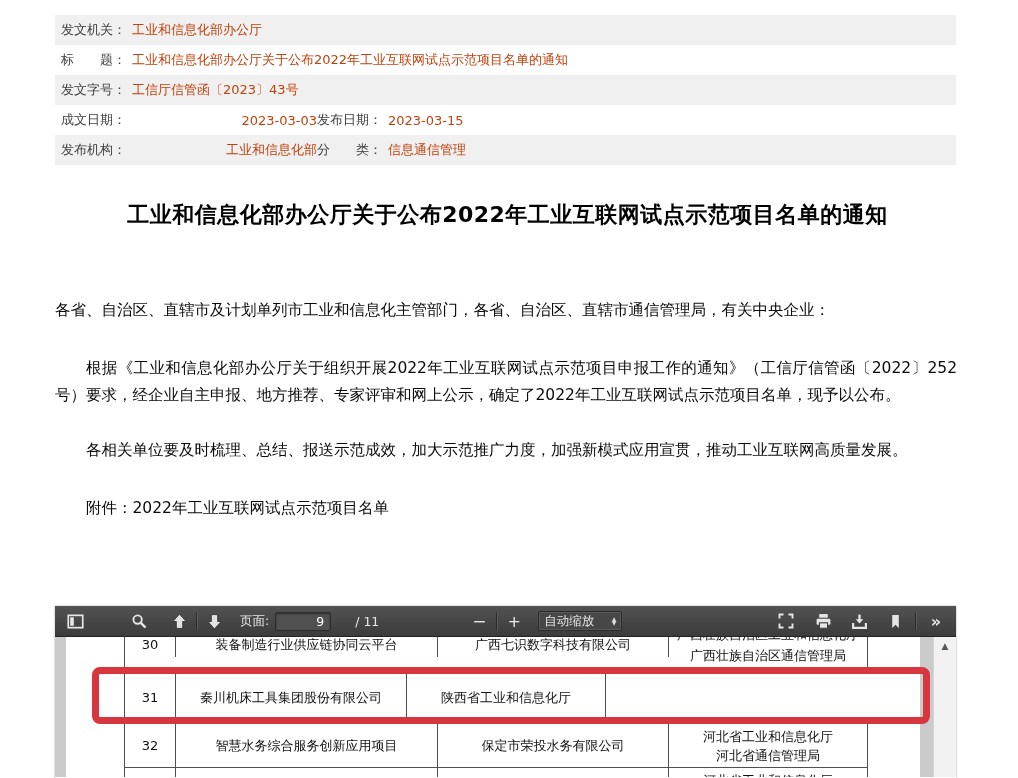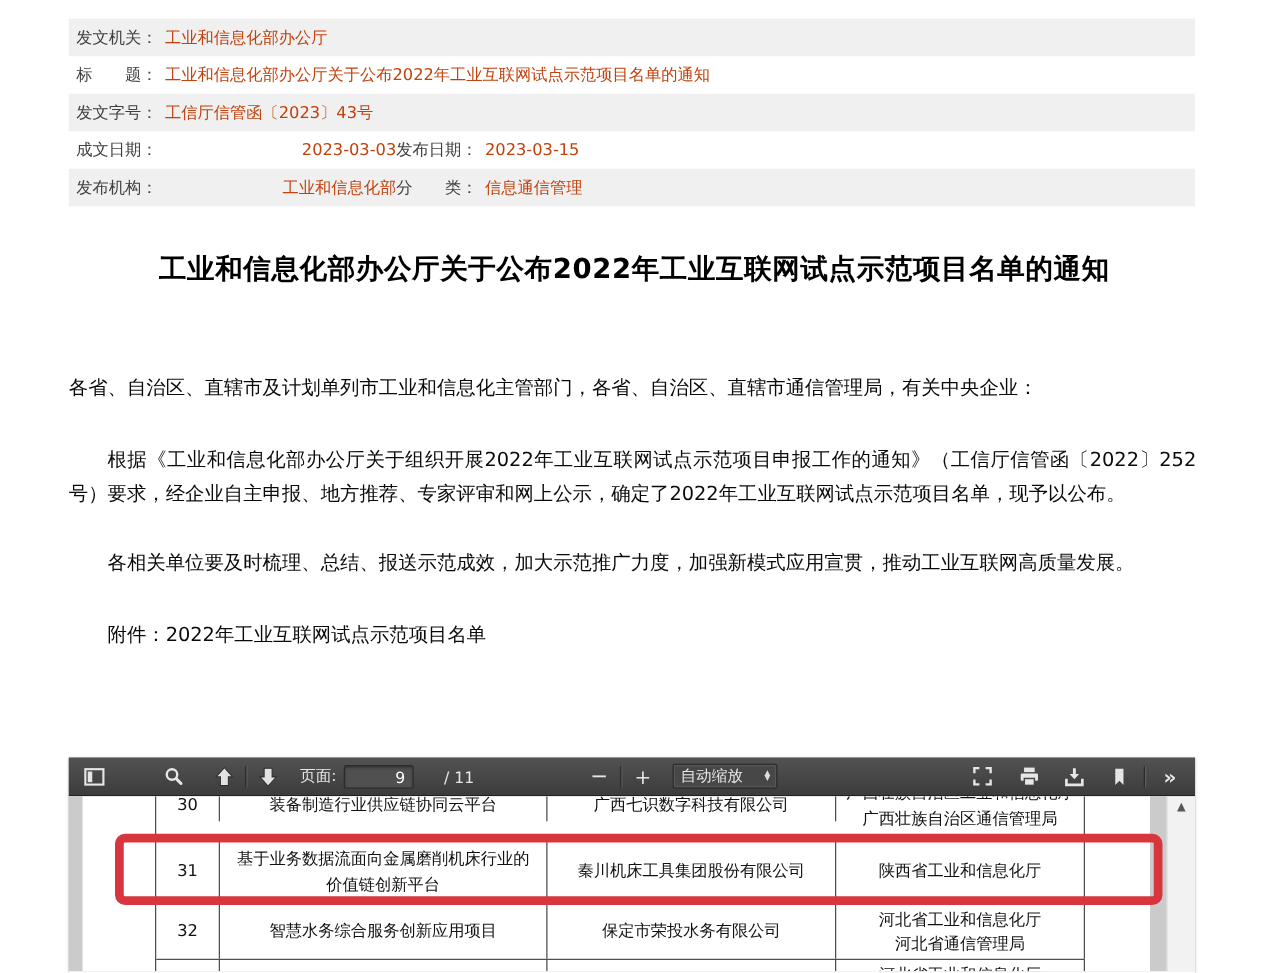--- a/index.html
+++ b/index.html
@@ -230,21 +230,20 @@
           <div class="cell c-proj">装备制造行业供应链协同云平台</div>
           <div class="cell c-comp">广西七识数字科技有限公司</div>
           <div class="cell c-dept">
             <span>广西壮族自治区工业和信息化厅</span>
             <span>广西壮族自治区通信管理局</span>
           </div>
         </div>
 
         <div class="pdf-row r1">
           <div class="cell c-num">31</div>
-          <div class="cell c-proj">基于业务数据流面向金属磨削机床行业的价值链创新平台</div>
           <div class="cell c-comp">秦川机床工具集团股份有限公司</div>
           <div class="cell c-dept">
             <span>陕西省工业和信息化厅</span>
           </div>
         </div>
 
         <div class="pdf-row r2">
           <div class="cell c-num">32</div>
           <div class="cell c-proj">智慧水务综合服务创新应用项目</div>
           <div class="cell c-comp">保定市荣投水务有限公司</div>

